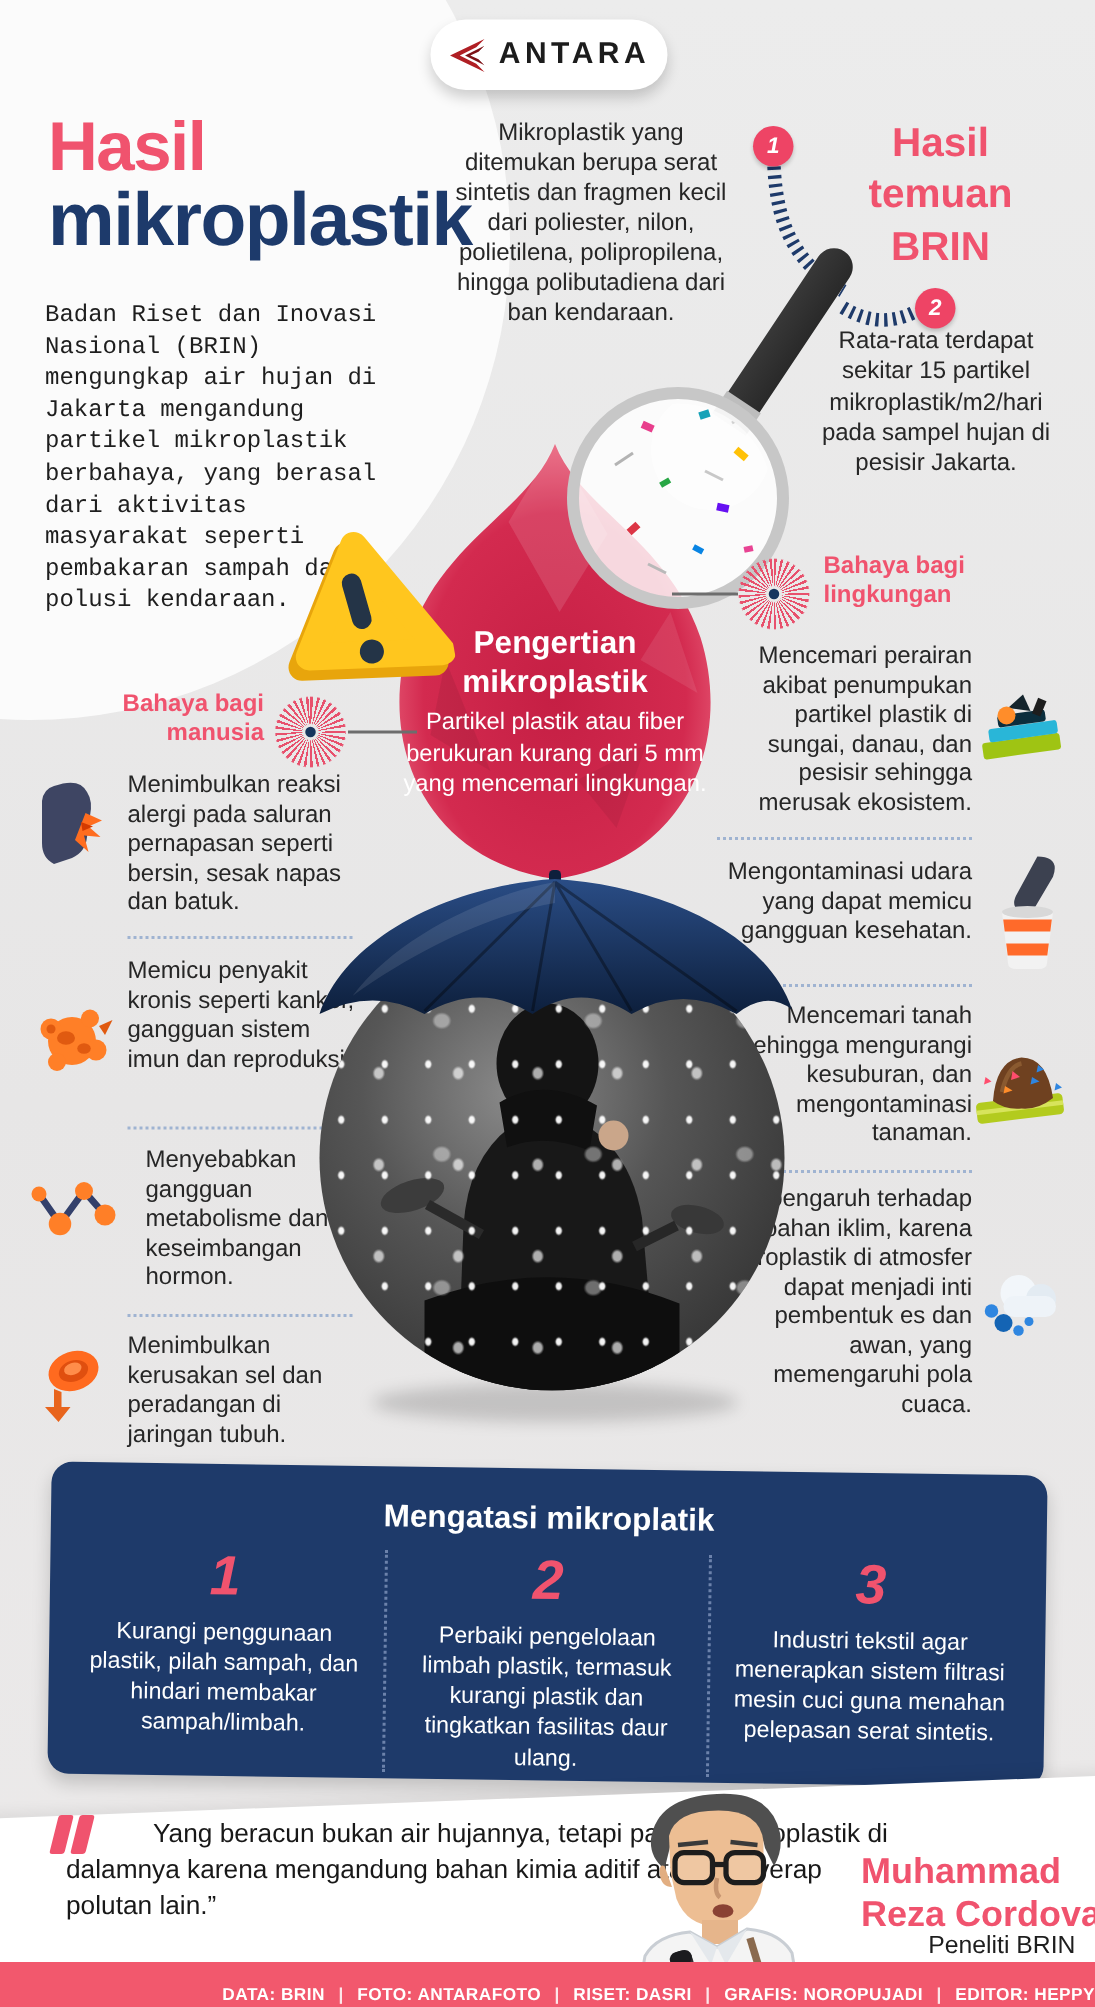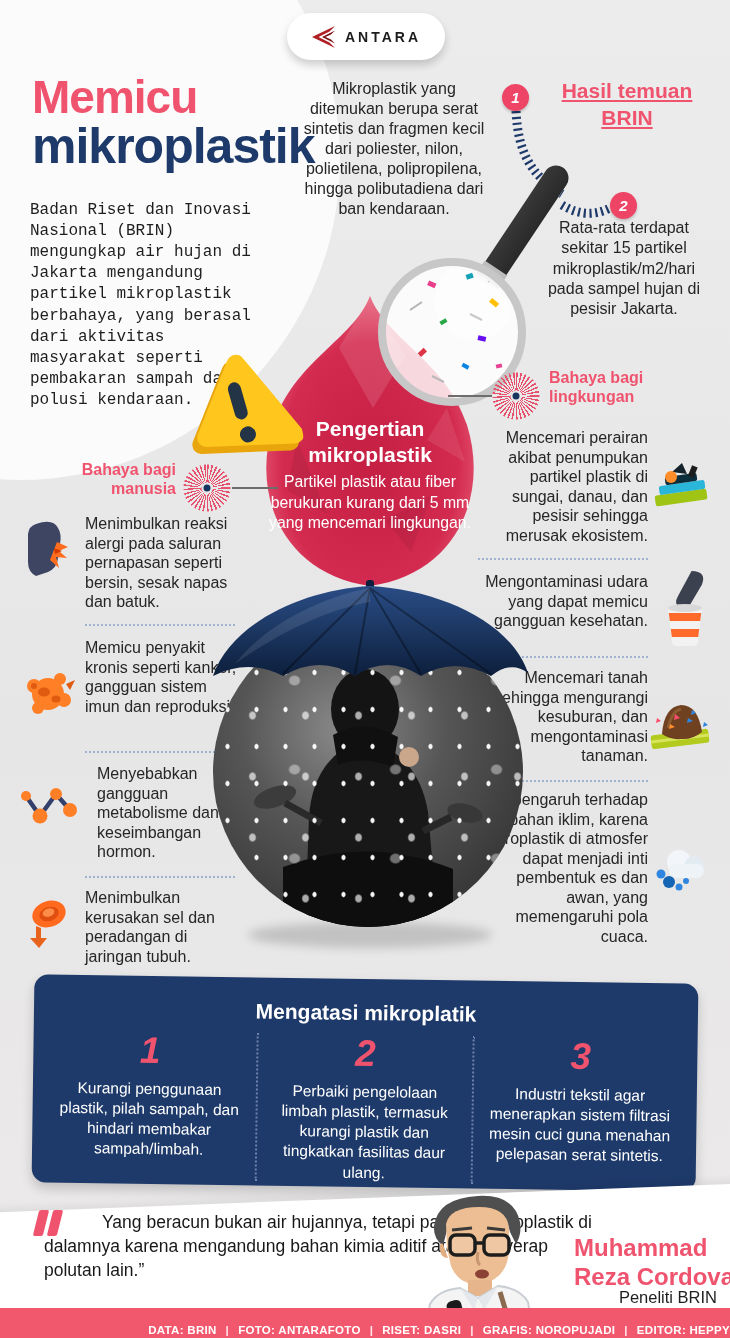--- a/index.html
+++ b/index.html
@@ -7,31 +7,31 @@
   .canvas{position:relative;width:730px;height:1338px;margin:0 auto;overflow:hidden;
           background:linear-gradient(180deg,#ececec 0%,#e7e6e6 55%,#eceaea 100%);}
   .abs{position:absolute;}
 
   
   .bg-circle{left:-300px;top:-160px;width:640px;height:640px;border-radius:50%;background:#fbfbfb;}
 
   
   .logo-pill{left:287px;top:13px;width:158px;height:47px;background:#fff;border-radius:26px;
              box-shadow:0 5px 9px rgba(0,0,0,.18);display:flex;align-items:center;justify-content:center;gap:8px;}
-  .logo-text{font-weight:bold;font-size:14px;letter-spacing:3px;color:#1c1c1c;}
+  .logo-text{font-weight:bold;font-size:20px;letter-spacing:3px;color:#1c1c1c;}
 
   
   .title{left:32px;top:74px;line-height:1.02;font-weight:bold;letter-spacing:-1px;}
   .title .t1{font-size:46px;color:#f0536e;}
   .title .t2{font-size:50px;color:#1d3a6b;}
   .intro{left:30px;top:200px;width:240px;font-size:16px;line-height:1.32;color:#1e1e1e;font-family:Liberation Mono, monospace;}
 
   
   .finding-1{left:296px;top:79px;width:196px;text-align:center;font-size:16px;line-height:1.25;color:#262626;}
-  .findings-heading{left:553px;top:78px;width:148px;text-align:center;color:#f0536e;font-weight:bold;font-size:21px;line-height:1.27;text-decoration:underline;}
+  .findings-heading{left:553px;top:78px;width:148px;text-align:center;color:#f0536e;font-weight:bold;font-size:27px;line-height:1.27;}
   .finding-2{left:534px;top:218px;width:180px;text-align:center;font-size:16px;line-height:1.27;color:#262626;}
   .badge{width:27px;height:27px;border-radius:50%;background:#ee4465;color:#fff;display:flex;align-items:center;
          justify-content:center;font-weight:bold;font-style:italic;font-size:15px;box-shadow:0 2px 3px rgba(0,0,0,.2);z-index:7;}
   .badge-1{left:502px;top:84px;} .badge-2{left:610px;top:192px;}
 
   
   .burst{width:52px;height:52px;border-radius:50%;
     background:repeating-conic-gradient(#e8516d 0deg 4.5deg,rgba(0,0,0,0) 4.5deg 11deg);
     -webkit-mask:radial-gradient(circle at center,transparent 0 5px,#000 6px 23px,transparent 24px);
             mask:radial-gradient(circle at center,transparent 0 5px,#000 6px 23px,transparent 24px);}
@@ -104,21 +104,21 @@
 
   <div class="abs logo-pill">
     <svg width="26" height="24" viewBox="0 0 26 24">
       <polygon points="24,1 1,12 24,23 18.5,17.5 7.5,12 18.5,6.5" fill="#b01f24"></polygon>
       <polygon points="24,5.5 11,12 24,18.5 20,14.5 14.5,12 20,9.5" fill="#7d1216"></polygon>
     </svg>
     <span class="logo-text">ANTARA</span>
   </div>
 
   <div class="abs title">
-    <div class="t1">Memicu</div>
+    <div class="t1">Hasil</div>
     <div class="t2">mikroplastik</div>
   </div>
   <div class="abs intro">Badan Riset dan Inovasi Nasional (BRIN) mengungkap air hujan di Jakarta mengandung partikel mikroplastik berbahaya, yang berasal dari aktivitas masyarakat seperti pembakaran sampah dan polusi kendaraan.</div>
 
   <div class="abs finding-1">Mikroplastik yang ditemukan berupa serat sintetis dan fragmen kecil dari poliester, nilon, polietilena, polipropilena, hingga polibutadiena dari ban kendaraan.</div>
   <div class="abs findings-heading">Hasil temuan BRIN</div>
   <div class="abs finding-2">Rata-rata terdapat sekitar 15 partikel mikroplastik/m2/hari pada sampel hujan di pesisir Jakarta.</div>
 
   <svg class="abs z5" style="left:470px;top:75px;" width="180" height="150" viewBox="0 0 180 150">
     <path d="M46,36 C48,76 60,100 92,119" fill="none" stroke="#1e3a6a" stroke-width="9" stroke-dasharray="2.2 3.6"></path>

